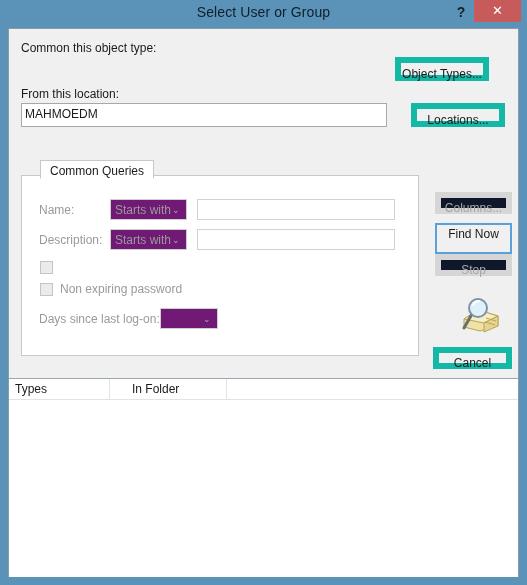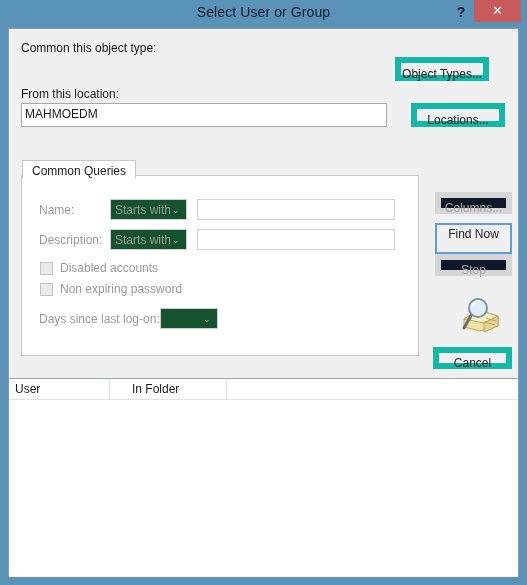--- a/index.html
+++ b/index.html
@@ -133,40 +133,40 @@
   #tabpanel {
     position: absolute;
     left: 12px; top: 146px;
     width: 398px; height: 181px;
     border: 1px solid #c8c8c8;
     background: #ffffff;
     box-sizing: border-box;
   }
   #tab-common-queries {
     position: absolute;
-    left: 13px; top: 131px;
+    left: 31px; top: 131px;
     height: 19px;
     padding: 2px 9px 0 9px;
     background: #ffffff;
     border: 1px solid #c8c8c8;
     border-bottom: 1px solid #ffffff;
     font-size: 12px;
     color: #1a1a1a;
     box-sizing: border-box;
     z-index: 3;
     cursor: default;
     white-space: nowrap;
     line-height: 16px;
   }
 
   
   .combo {
     position: absolute;
     box-sizing: border-box;
-    background: #14532d;
+    background: #701a75;
     border: 1px solid #cfcfcf;
     font-size: 12px;
     color: #9a9a9a;
     padding: 2px 4px;
     white-space: nowrap;
     overflow: hidden;
     cursor: default;
     line-height: 16px;
   }
   .combo .chev {
@@ -277,21 +277,20 @@
       <div class="combo" style="left:88px; top:53px; width:77px; height:21px;">
         <span>Starts with</span>
         <span class="chev">⌄</span>
       </div>
       <div class="textbox disabled-tb" style="left:175px; top:53px; width:198px; height:21px;">
         <span></span>
       </div>
 
       <div class="cbrow" style="left:18px; top:85px;">
         <span class="cbox"></span>
-        <span class="cblabel">Disabled accounts</span>
       </div>
       <div class="cbrow" style="left:18px; top:106px;">
         <span class="cbox"></span>
         <span class="cblabel">Non expiring password</span>
       </div>
 
       <div class="lbl dim" style="left:17px; top:136px;">Days since last log-on:</div>
       <div class="combo" style="left:138px; top:132px; width:58px; height:21px;">
         <span></span>
         <span class="chev">⌄</span>
@@ -316,21 +315,21 @@
         <circle cx="20" cy="11" r="9" fill="#dff0fa" stroke="#7b93a6" stroke-width="2"></circle>
         <path d="M15 8 a7 7 0 0 1 6 -4" fill="none" stroke="#ffffff" stroke-width="2" stroke-linecap="round"></path>
       </svg>
     </div>
 
     <div class="lbl" style="left:12px; top:356px;">Search results:</div>
     <div class="btn" style="left:424px; top:318px; width:79px; height:22px; line-height:20px;">Cancel</div>
 
     <div id="results-list">
       <div id="results-header">
-        <div class="col-head" style="left:0px; width:101px;">User</div>
+        <div class="col-head" style="left:0px; width:101px;">Types</div>
         <div class="col-head" style="left:89px; width:101px;margin-left:28px;">In Folder</div>
         <div class="col-head" style="left:202px; width:120px; border-right:none;"></div>
       </div>
       <div id="results-body"></div>
     </div>
 
   </div>
 </div>
 
 </body></html>

